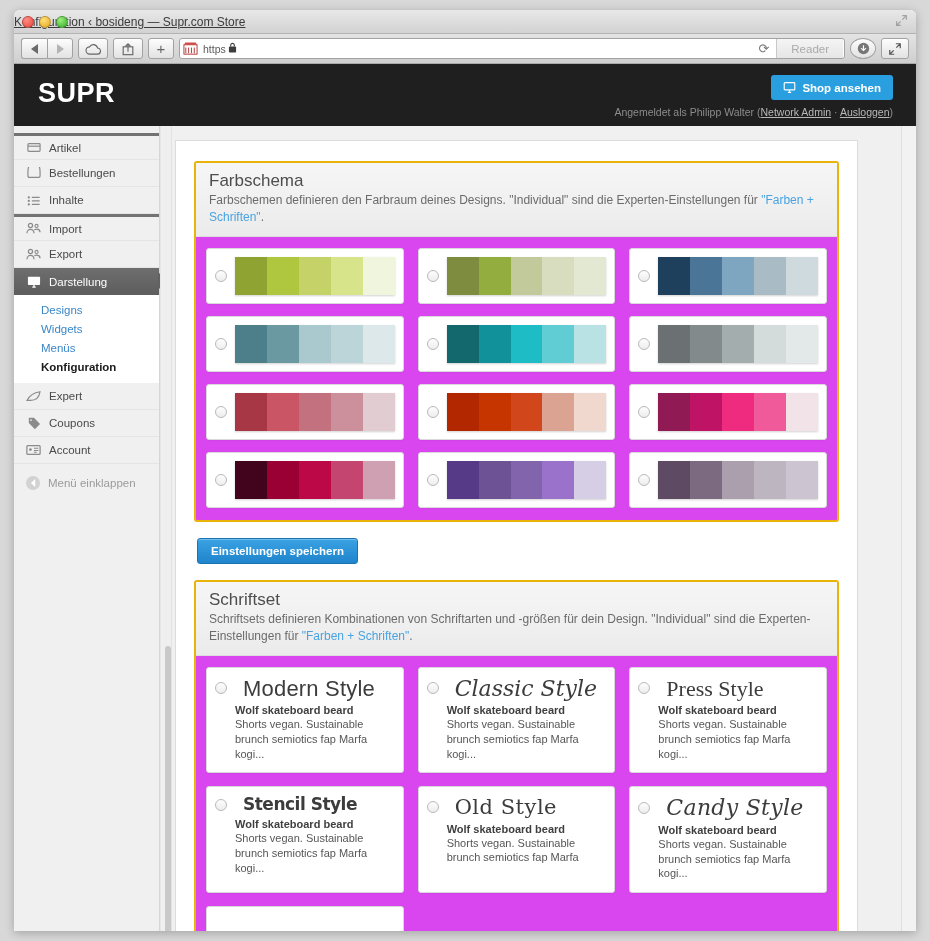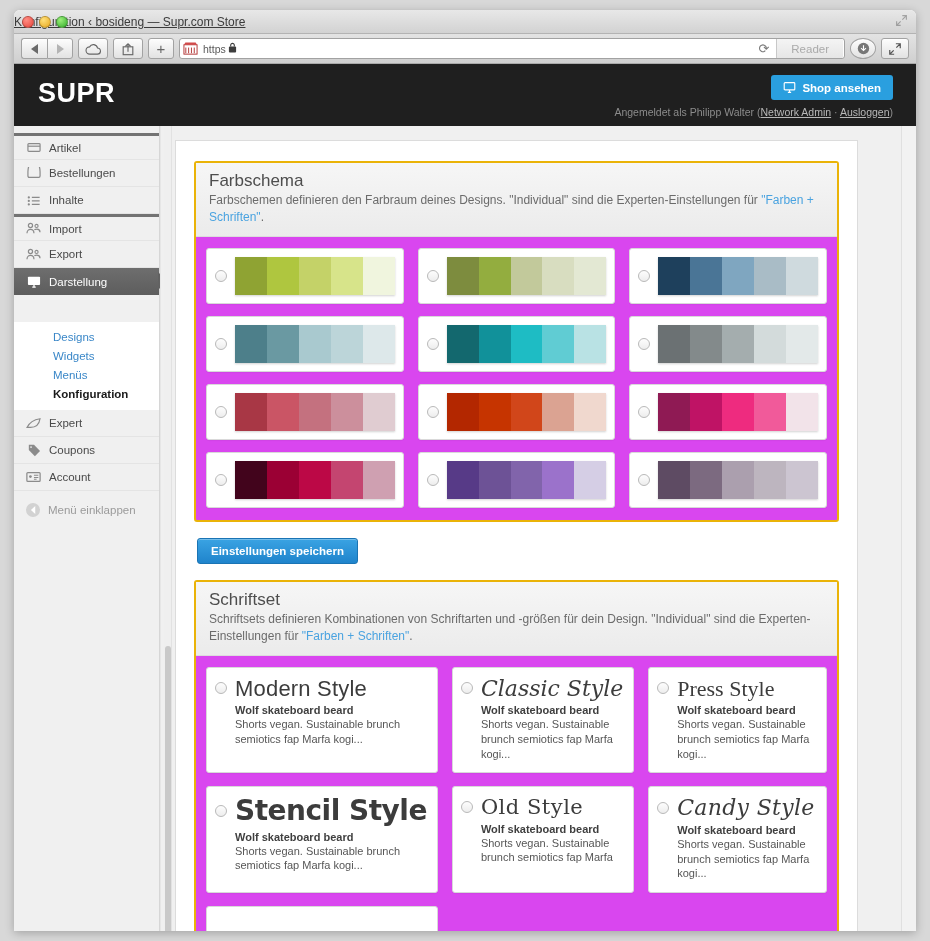--- a/index.html
+++ b/index.html
@@ -131,21 +131,21 @@
   }
   .side-item.active::after {
     content: ""; position: absolute; right: -8px; top: 4px;
     width: 0; height: 0;
     border-top: 9.5px solid transparent;
     border-bottom: 9.5px solid transparent;
     border-left: 9px solid #626262;
   }
   .side-ico { width: 15px; height: 14px; display: flex; align-items: center; justify-content: center; opacity: .75; }
   .side-item.active .side-ico { opacity: 1; }
-  .submenu { background: #fff; padding: 5px 0 7px 12px; margin-top: 27px; }
+  .submenu { background: #fff; padding: 5px 0 7px 0; }
   .sub-item {
     height: 19px; display: flex; align-items: center;
     padding-left: 27px; font-size: 11.5px;
     color: #3a87c8; cursor: pointer;
   }
   .sub-item.current { color: #1a1a1a; font-weight: bold; }
   .collapse {
     height: 27px; display: flex; align-items: center;
     padding-left: 12px; gap: 8px;
     font-size: 11.5px; color: #9b9b9b; cursor: pointer;
@@ -226,26 +226,26 @@
   .font-grid {
     display: grid; grid-template-columns: repeat(3, 1fr);
     gap: 13px 14px;
   }
   .font-card {
     background: #fff; border: 1px solid #d9d9d9; border-radius: 3px;
     padding: 8px 10px 11px 8px; cursor: pointer;
     box-shadow: 0 1px 1px rgba(0,0,0,.04);
     min-height: 82px;
   }
-  .font-card-head { display: flex; align-items: center; gap: 8px; }
+  .font-card-head { display: flex; align-items: center; gap: 16px; }
   .font-name { font-size: 22px; color: #3c3c3c; line-height: 1.15; white-space: nowrap; }
   .fs-modern   { font-family: "Liberation Sans", sans-serif; font-weight: 300; letter-spacing: .2px; }
   .fs-classic  { font-family: "DejaVu Serif", serif; font-style: italic; }
   .fs-press    { font-family: "Liberation Serif", serif; }
-  .fs-stencil  { font-family: "DejaVu Sans", sans-serif; font-weight: bold; letter-spacing: -.5px; font-size: 28px; }
+  .fs-stencil  { font-family: "DejaVu Sans", sans-serif; font-weight: bold; letter-spacing: -.5px; font-size: 17px; }
   .fs-old      { font-family: "DejaVu Serif", serif; letter-spacing: .5px; font-size: 21px; }
   .fs-candy    { font-family: "DejaVu Serif", serif; font-style: italic; letter-spacing: .3px; }
   .font-body { margin-left: 20px; margin-top: 3px; }
   .font-body .b1 { font-size: 11px; font-weight: bold; color: #3f3f3f; }
   .font-body .b2 { font-size: 11px; color: #565656; line-height: 1.35; margin-top: 1px; }
 
   
   .vscroll-inner {
     position: absolute; left: 3px; top: 0; width: 8px; height: 100%;
     background: #efefef; border-right: 1px solid #e2e2e2;

